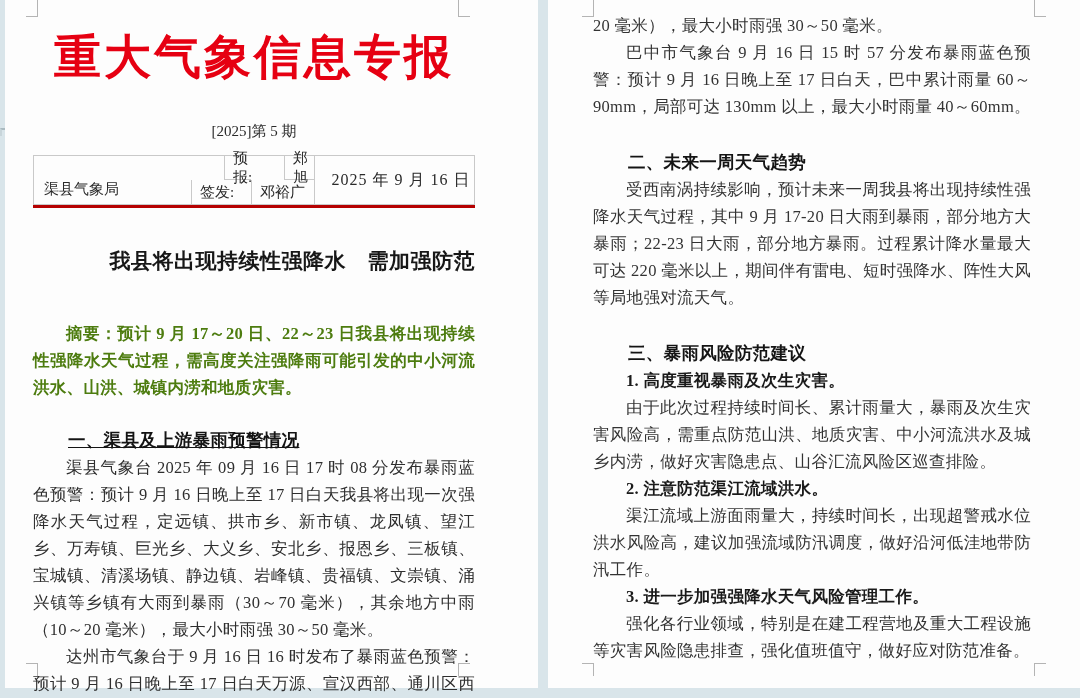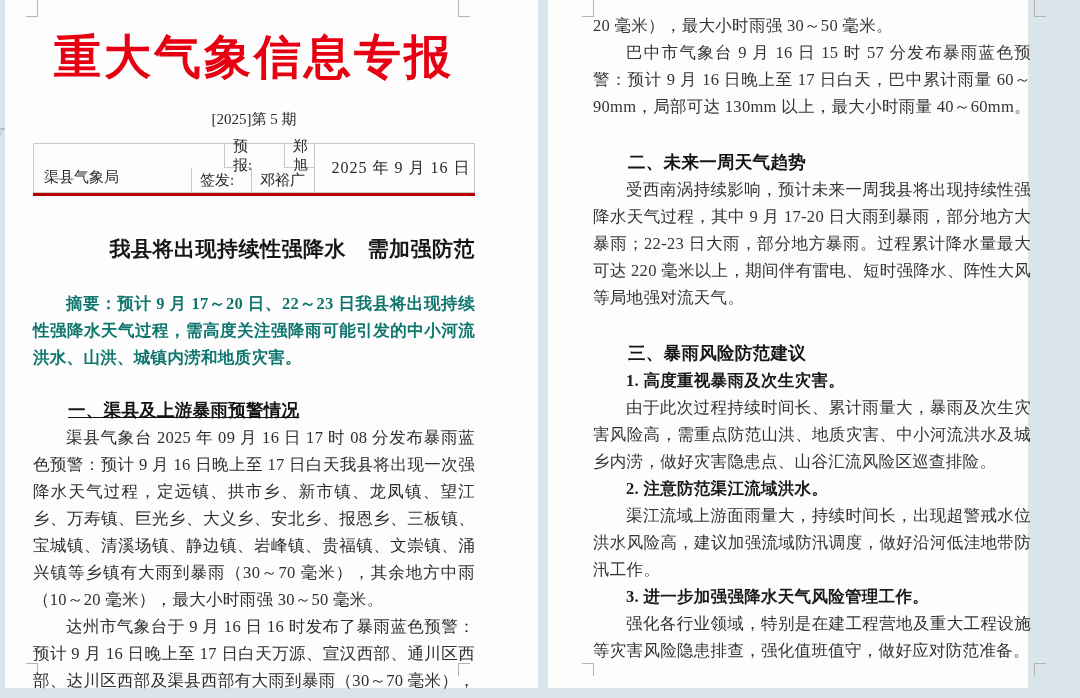--- a/index.html
+++ b/index.html
@@ -2,58 +2,58 @@
 <html><head>
 <meta charset="utf-8">
 <style>
   * { margin:0; padding:0; box-sizing:border-box; }
   html,body { width:1080px; height:698px; overflow:hidden; }
   body { font-family:"Liberation Serif", serif; background:#d9e5ea; }
   #screen { position:relative; width:1080px; height:698px; background:#d9e5ea; }
 
   .page { position:absolute; top:0; height:688px; background:#fdfdfd; }
   #page-left  { left:5px;  width:533px; }
-  #page-right { left:548px; width:480px; }
+  #page-right { left:548px; width:532px; }
 
   
   .cmark { position:absolute; width:12px; height:16px; }
   .cmark.tl { border-right:1px solid #b4b4b4; border-bottom:1px solid #b4b4b4; top:0; height:17px; }
   .cmark.tr { border-left:1px solid #b4b4b4;  border-bottom:1px solid #b4b4b4; top:0; height:17px; }
   .cmark.bl { border-right:1px solid #b4b4b4; border-top:1px solid #b4b4b4; top:663px; height:13px; }
   .cmark.br { border-left:1px solid #b4b4b4;  border-top:1px solid #b4b4b4; top:663px; height:13px; }
 
   .edge-artifact { position:absolute; left:0; top:128px; width:6px; height:8px;
     border-top:2px solid #9fb0b6; border-left:2px solid #c4d2d7; opacity:.8; }
 
   
   .content-l { position:relative; margin-left:28px; width:442px; color:#2e2e2e; }
   .masthead { margin-top:26px; text-align:center; color:#e60012;
     font-size:47px; font-weight:bold; letter-spacing:3px; line-height:62px;
     font-family:"Liberation Serif", serif; white-space:nowrap; }
-  .issue-line { margin-top:20px; text-align:center; font-size:15px; line-height:22px; color:#2a2a2a; }
+  .issue-line { margin-top:32px; text-align:center; font-size:15px; line-height:22px; color:#2a2a2a; }
 
   .info-table { margin-top:13px; display:grid;
     grid-template-columns:157px 60px 63px 1fr;
     grid-template-rows:24px 24px;
     border:1px solid #c9c9c9; font-size:15px; color:#2a2a2a; }
   .info-table .org { grid-column:1; grid-row:1/3; display:flex; align-items:flex-end; padding:0 0 5px 10px; }
   .info-table .lbl { border-left:1px solid #c9c9c9; padding-left:8px; display:flex; align-items:center; }
   .info-table .nam { border-left:1px solid #c9c9c9; padding-left:8px; display:flex; align-items:center; }
   .info-table .r1  { border-bottom:1px solid #c9c9c9;margin-left:33px; }
   .info-table .date { grid-column:4; grid-row:1/3; border-left:1px solid #c9c9c9;
     display:flex; align-items:center; justify-content:center; font-size:16px; letter-spacing:1px;padding-left:13px; }
   .red-rule { height:3px; background:#b50000; margin-top:0; }
 
   .doc-title { margin-top:38px; text-align:right; font-size:21px; font-weight:bold;
     color:#171717; line-height:30px; letter-spacing:.5px; }
 
   .body-txt { font-size:16.5px; line-height:27px; text-align:justify; letter-spacing:.3px; }
   .para { text-indent:2em; }
   .cont { text-indent:0; }
-  .abstract { margin-top:26px; font-weight:bold; color:#0f766e; }
+  .abstract { margin-top:44px; font-weight:bold; color:#4d7c0f; }
   .h-sans { margin-top:26px; font-family:"Liberation Sans", sans-serif; font-weight:bold;
     color:#141414; font-size:17.5px; line-height:27px; text-indent:2em; letter-spacing:.3px;text-decoration:underline; }
   .h-sans2 { font-family:"Liberation Sans", sans-serif; font-weight:bold; color:#141414;
     font-size:17.5px; line-height:27px; text-indent:2em; letter-spacing:.3px;margin-top:29px; }
   .sub { font-weight:bold; color:#1a1a1a; text-indent:2em; }
 
   
   .content-r { position:relative; margin-left:45px; width:438px; padding-top:12px; color:#333; }
 </style>
 </head>

